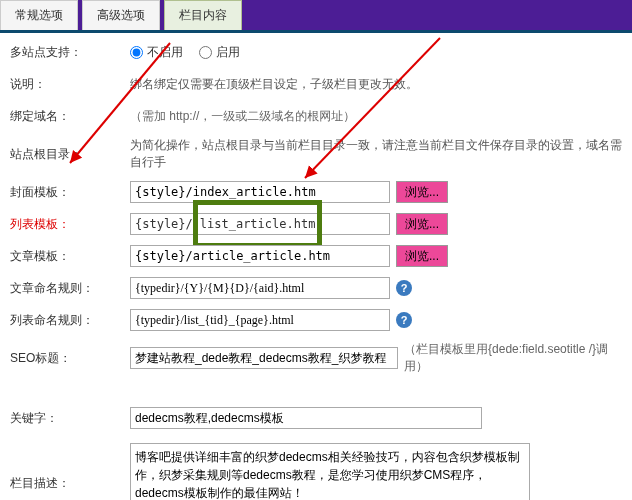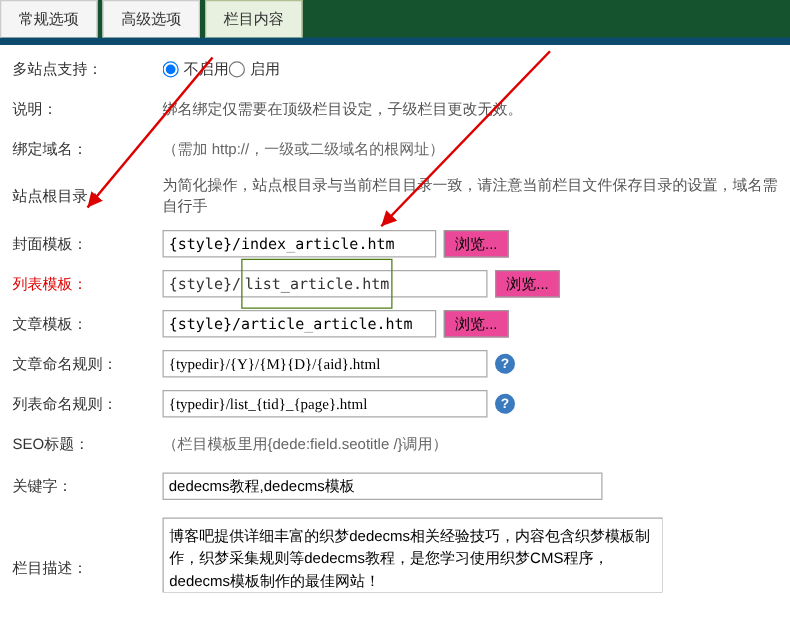--- a/index.html
+++ b/index.html
@@ -1,36 +1,36 @@
 <!DOCTYPE html>
 <html><head>
 <meta charset="utf-8">
 <style>
 *{box-sizing:border-box;margin:0;padding:0}
 body{font-family:"Microsoft YaHei",SimSun,sans-serif;font-size:12px;color:#333;background:#fff;width:632px}
-.tabs{display:flex;border-bottom:6px solid #0c4a6e;background:#14532d}
+.tabs{display:flex;border-bottom:3px solid #0c4a6e;background:#4c1d95}
 .tab{padding:6px 14px;border:1px solid #ccc;border-bottom:none;background:#f5f5f5;cursor:pointer;margin-right:4px}
 .tab.active{background:#e8f0e0;border-color:#b0c090}
 .form-area{padding:8px 10px;position:relative}
 .row{display:flex;align-items:center;margin-bottom:10px;min-height:22px}
 .label{width:120px;color:#333;flex-shrink:0}
 .value{flex:1;display:flex;align-items:center;gap:6px}
-.radio-group{display:flex;gap:0;align-items:flex-start}
+.radio-group{display:flex;gap:16px;align-items:flex-start}
 .radio-opt{display:flex;align-items:center;gap:4px}
 input[type=text]{height:22px;border:1px solid #aaa;padding:0 4px;font-family:inherit;font-size:12px}
-input.tpl{width:219px;font-family:monospace}
+input.tpl{width:260px;font-family:monospace}
 input.rule{width:260px;font-family:Liberation Serif, serif}
 input.seo{width:280px}
 input.kw{width:352px}
 textarea{width:400px;height:60px;border:1px solid #aaa;padding:4px;font-family:inherit;font-size:12px;resize:none;line-height:1.5}
 .btn-browse{height:22px;padding:0 8px;border:1px solid #999;background:#ec4899;cursor:pointer;font-size:12px}
 .help-icon{display:inline-flex;width:16px;height:16px;background:#3a7abf;color:#fff;border-radius:50%;align-items:center;justify-content:center;font-size:11px;font-weight:bold;cursor:pointer}
 .note{color:#555}
 .hint{color:#666;font-size:12px}
-.highlight-box{border:1px solid #4d7c0f;padding:12px 2px}
+.highlight-box{border:5px solid #4d7c0f;padding:12px 2px}
 .arrow-svg{position:absolute;pointer-events:none}
 </style>
 </head>
 <body>
 
 <div class="tabs">
   <div class="tab">常规选项</div>
   <div class="tab">高级选项</div>
   <div class="tab active">栏目内容</div>
 </div>
@@ -122,25 +122,26 @@
   <div class="label">列表命名规则：</div>
   <div class="value">
     <input type="text" class="rule" value="{typedir}/list_{tid}_{page}.html" style="">
     <span class="help-icon">?</span>
   </div>
 </div>
 
 <div class="row" style="margin-top:0">
   <div class="label">SEO标题：</div>
   <div class="value">
+    <input type="text" class="seo" value="梦建站教程_dede教程_dedecms教程_织梦教程" style="">
     <span class="hint">（栏目模板里用{dede:field.seotitle /}调用）</span>
   </div>
 </div>
 
-<div class="row" style="margin-top:12px">
+<div class="row" style="margin-top:32px">
   <div class="label">关键字：</div>
   <div class="value">
     <input type="text" class="kw" value="dedecms教程,dedecms模板" style="">
   </div>
 </div>
 
 <div class="row" style="margin-top:14px;align-items:center">
   <div class="label" style="padding-top:20px">栏目描述：</div>
   <div class="value">
     <textarea style="">博客吧提供详细丰富的织梦dedecms相关经验技巧，内容包含织梦模板制作，织梦采集规则等dedecms教程，是您学习使用织梦CMS程序，dedecms模板制作的最佳网站！</textarea>

